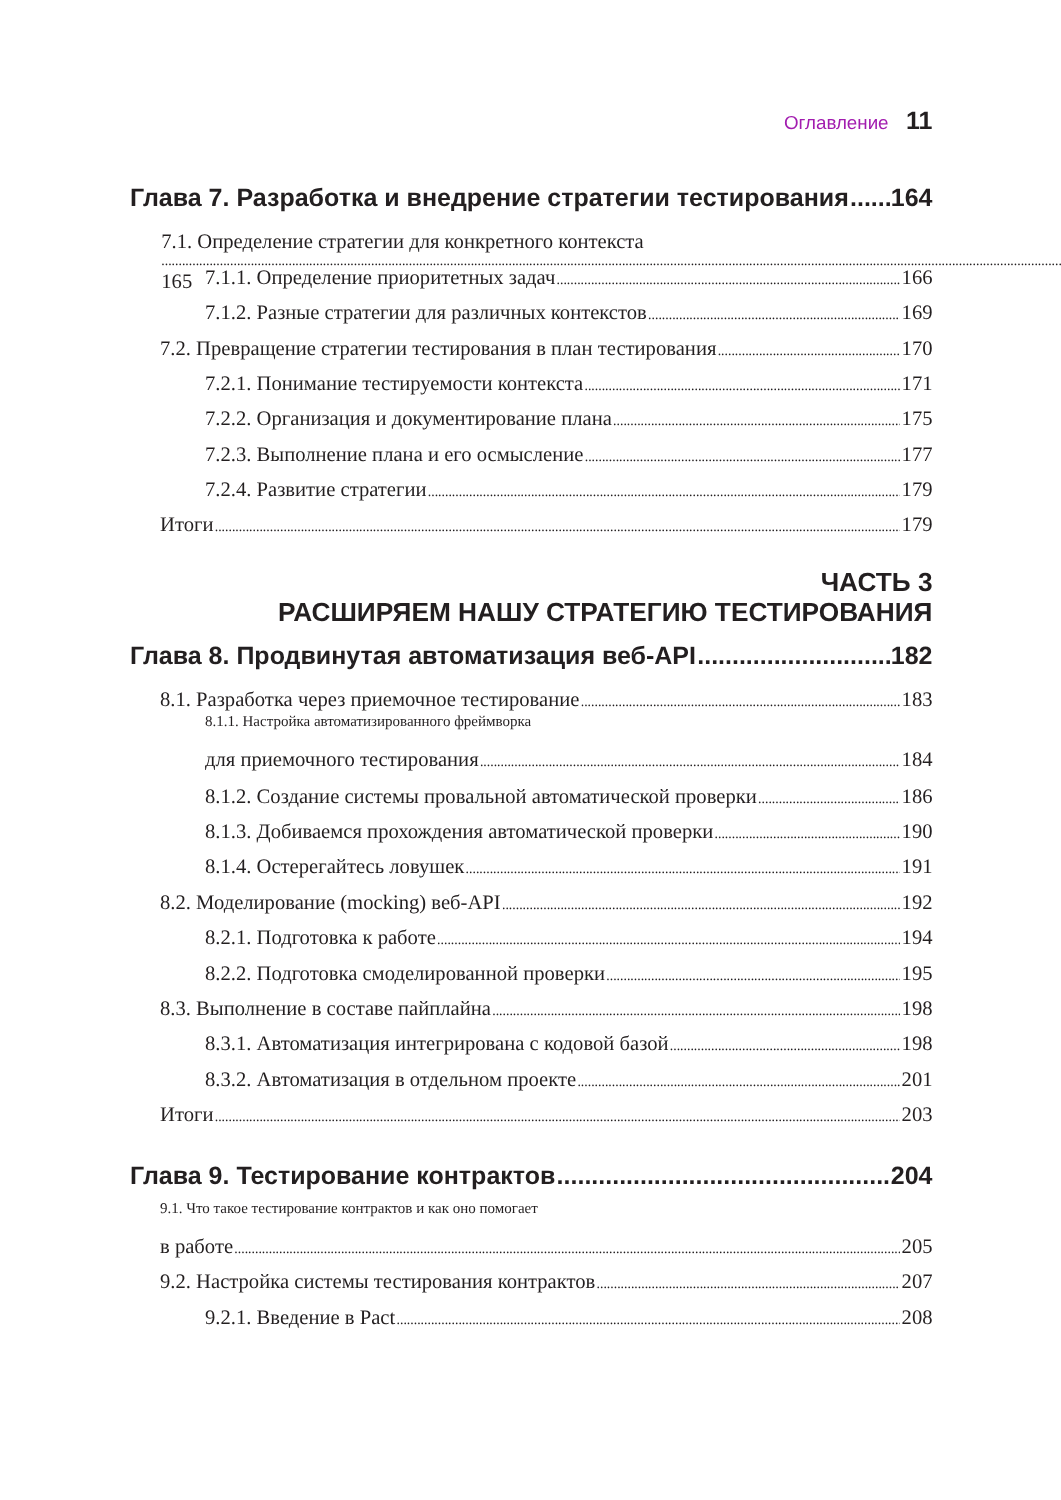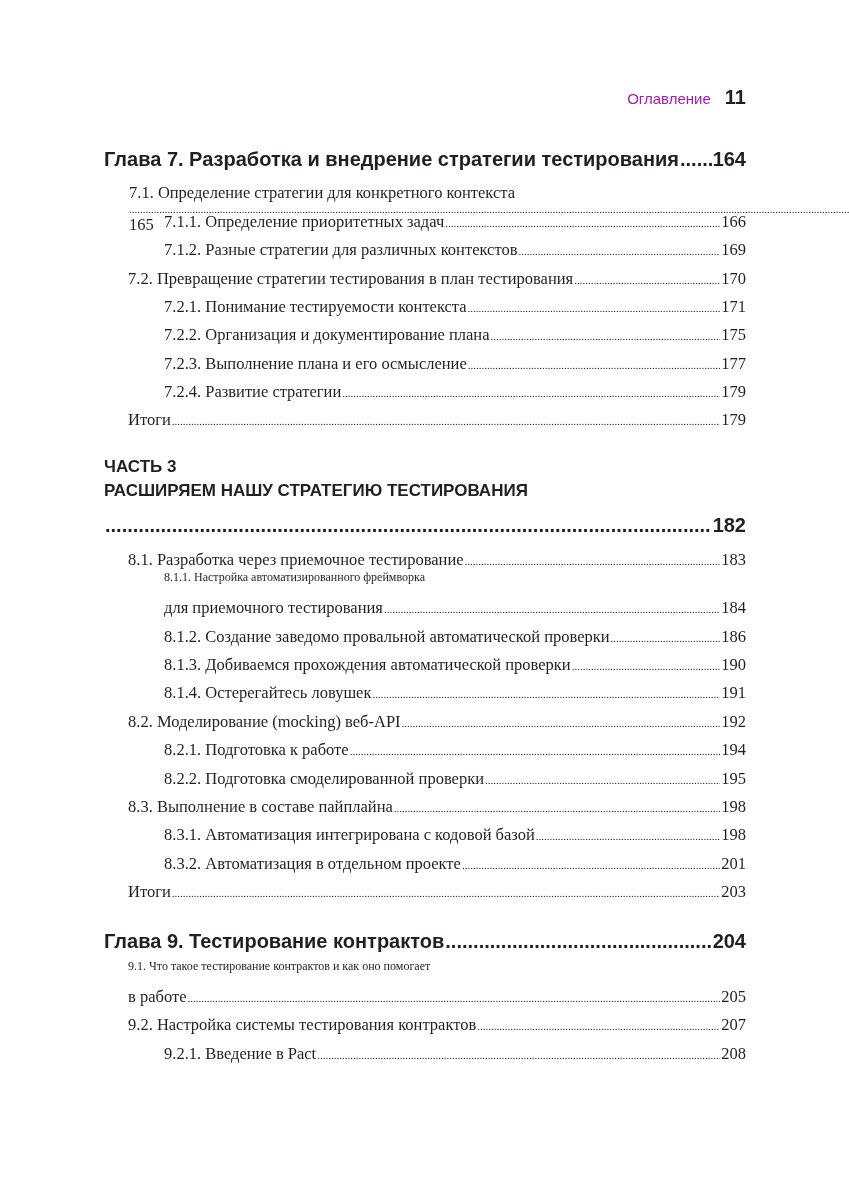--- a/index.html
+++ b/index.html
@@ -13,21 +13,21 @@
   .row .lbl { flex: 0 0 auto; }
   .row .dots { flex: 1 1 auto; overflow: hidden; margin: 0 1px; }
   .row .dots::after { content: "........................................................................................................................................................................................................................................................................................................"; letter-spacing: 0px; }
   .row .pg { flex: 0 0 auto; text-align: right; }
   .chapter { font-family: "Liberation Sans", sans-serif; font-weight: bold; font-size: 20px; }
   .chapter .dots { font-weight: bold; }
   .sec { font-family: "Liberation Serif", serif; font-size: 16.5px; padding-left: 24px; width: 618px; }
   .sub { font-family: "Liberation Serif", serif; font-size: 16.5px; padding-left: 60px; width: 582px; }
   .sec .dots, .sub .dots { font-size: 11px; }
   .twoline { font-family: "Liberation Serif", serif; font-size: 12px; position: absolute; }
-  .part { position: absolute; left: 104px; width: 642px; text-align: left; font-family: "Liberation Sans", sans-serif; font-weight: bold; font-size: 17px; line-height: 24px; }
+  .part { position: absolute; left: 104px; width: 642px; text-align: right; font-family: "Liberation Sans", sans-serif; font-weight: bold; font-size: 21px; line-height: 24px; }
 </style>
 </head>
 <body>
 
 <div class="page">
   <div class="running-head">
     <span class="rh-title">Оглавление</span>
     <span class="rh-num">11</span>
   </div>
 
@@ -76,36 +76,37 @@
         <span class="lbl">7.2.4. Развитие стратегии</span>
         <span class="dots"></span>
         <span class="pg">179</span>
       </div>
       <div class="row sec" style="top: 410px;">
         <span class="lbl">Итоги</span>
         <span class="dots"></span>
         <span class="pg">179</span>
       </div>
       <div class="row chapter" style="top: 514px;">
+        <span class="lbl">Глава 8. Продвинутая автоматизация веб-API</span>
         <span class="dots"></span>
         <span class="pg">182</span>
       </div>
       <div class="row sec" style="top: 550px;">
         <span class="lbl">8.1. Разработка через приемочное тестирование</span>
         <span class="dots"></span>
         <span class="pg">183</span>
       </div>
       <div class="twoline" style="top: 570px; left: 60px;">8.1.1. Настройка автоматизированного фреймворка</div>
       <div class="row sub" style="top: 598px;">
         <span class="lbl">для приемочного тестирования</span>
         <span class="dots"></span>
         <span class="pg">184</span>
       </div>
       <div class="row sub" style="top: 627px;">
-        <span class="lbl">8.1.2. Создание заведомо провальной автоматической проверки</span>
+        <span class="lbl">8.1.2. Создание системы провальной автоматической проверки</span>
         <span class="dots"></span>
         <span class="pg">186</span>
       </div>
       <div class="row sub" style="top: 655px;">
         <span class="lbl">8.1.3. Добиваемся прохождения автоматической проверки</span>
         <span class="dots"></span>
         <span class="pg">190</span>
       </div>
       <div class="row sub" style="top: 683px;">
         <span class="lbl">8.1.4. Остерегайтесь ловушек</span>

